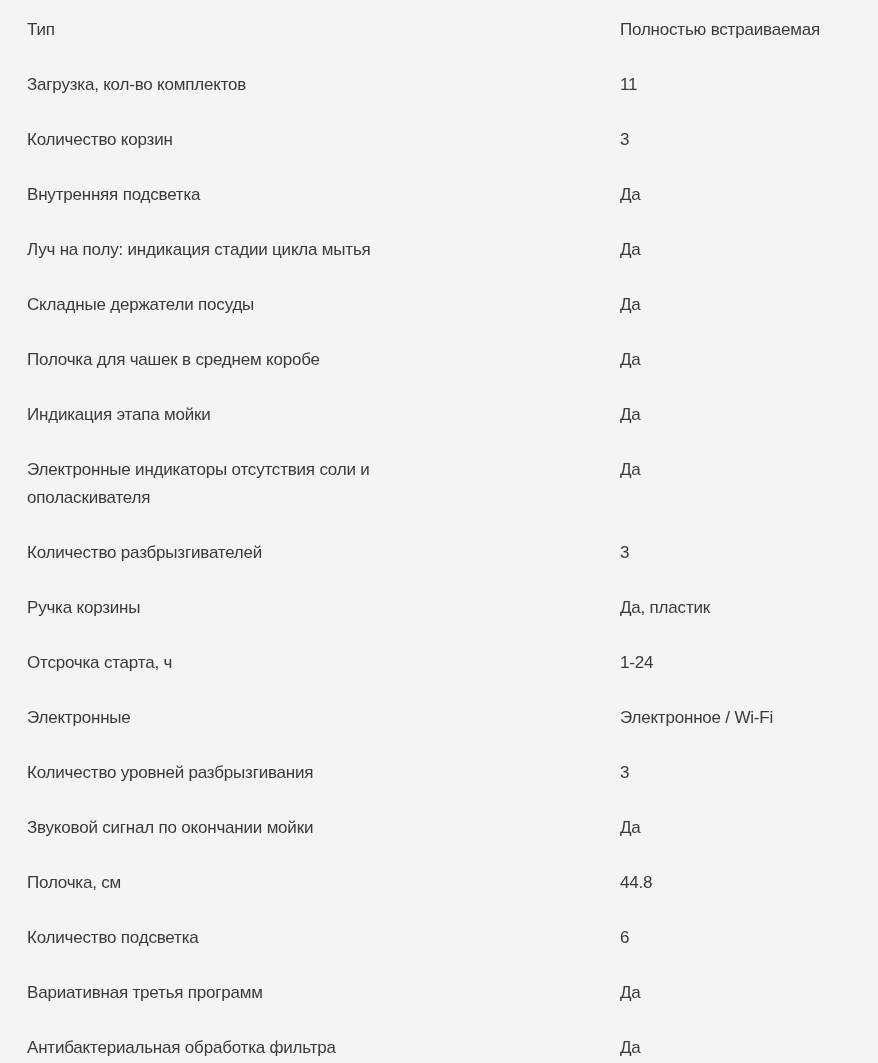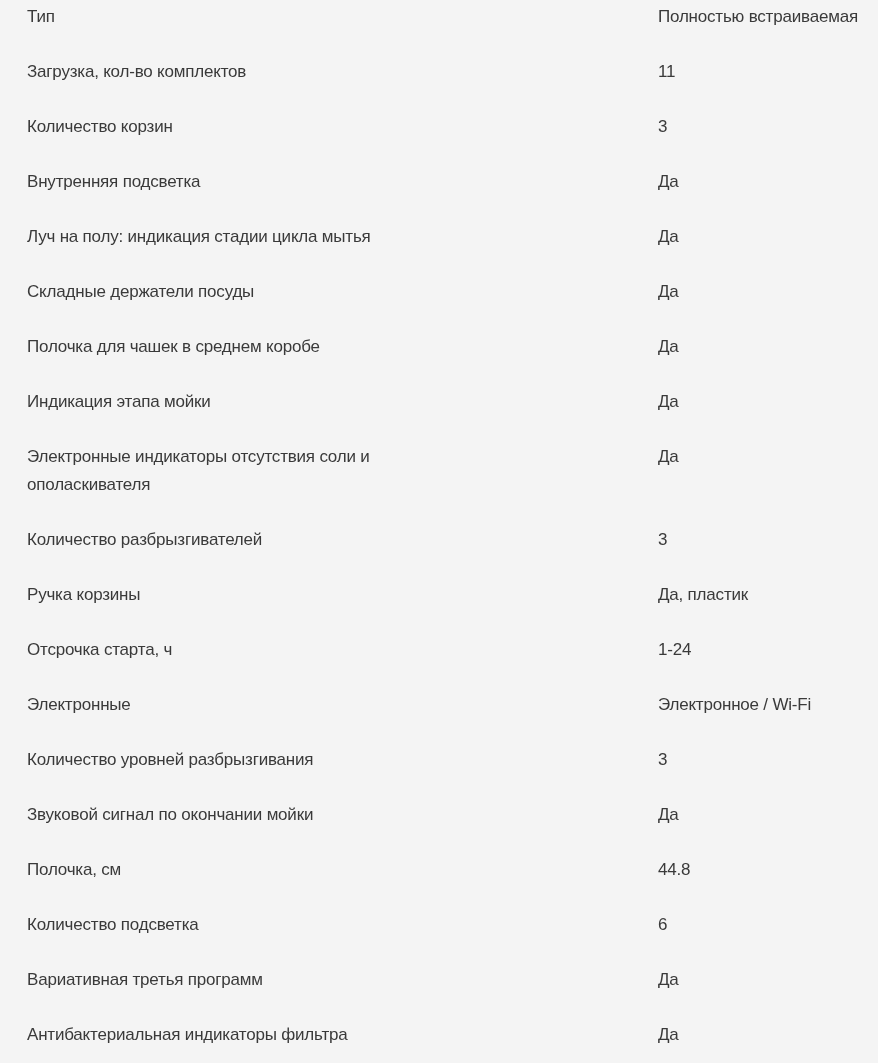--- a/index.html
+++ b/index.html
@@ -11,37 +11,37 @@
     height: 1063px;
     background: #f4f4f4;
     color: #3a3a3a;
     font-family: "Liberation Sans", "DejaVu Sans", sans-serif;
     font-size: 17px;
     font-weight: 300;
     letter-spacing: -0.2px;
     overflow: hidden;
   }
   .spec-table {
-    padding-top: 3px;
+    padding-top: 16px;
     box-sizing: border-box;
   }
   .spec-row {
     position: relative;
     padding-left: 27px;
     margin-bottom: 27px;
     line-height: 28px;
     min-height: 28px;
   }
   .spec-label {
     width: 431px;
     line-height: 28px;
   }
   .spec-value {
     position: absolute;
-    left: 658px;
+    left: 620px;
     top: 0;
     line-height: 28px;
     white-space: nowrap;
   }
 </style>
 </head>
 <body style="background: rgb(244, 244, 244); color: rgb(58, 58, 58);">
 
 <div class="spec-table" id="spec-table">
   <div class="spec-row">
@@ -128,16 +128,16 @@
     <div class="spec-label">Количество подсветка</div>
     <div class="spec-value">6</div>
   </div>
 
   <div class="spec-row">
     <div class="spec-label">Вариативная третья программ</div>
     <div class="spec-value">Да</div>
   </div>
 
   <div class="spec-row">
-    <div class="spec-label">Антибактериальная индикаторы фильтра</div>
+    <div class="spec-label">Антибактериальная обработка фильтра</div>
     <div class="spec-value">Да</div>
   </div>
 </div>
 
 </body></html>

